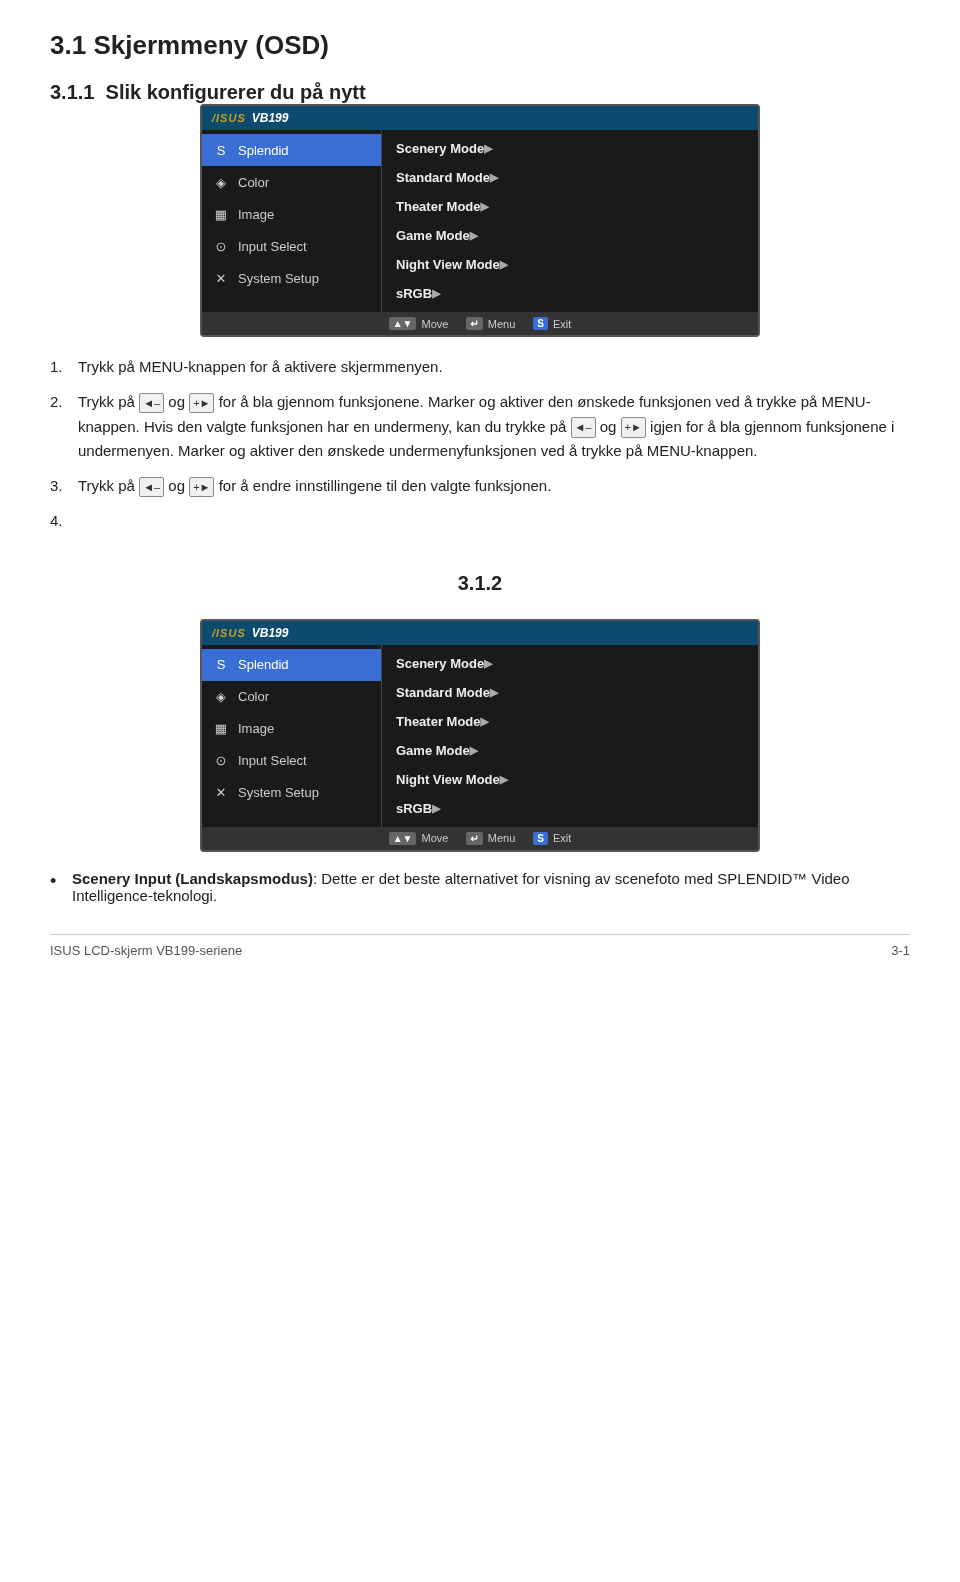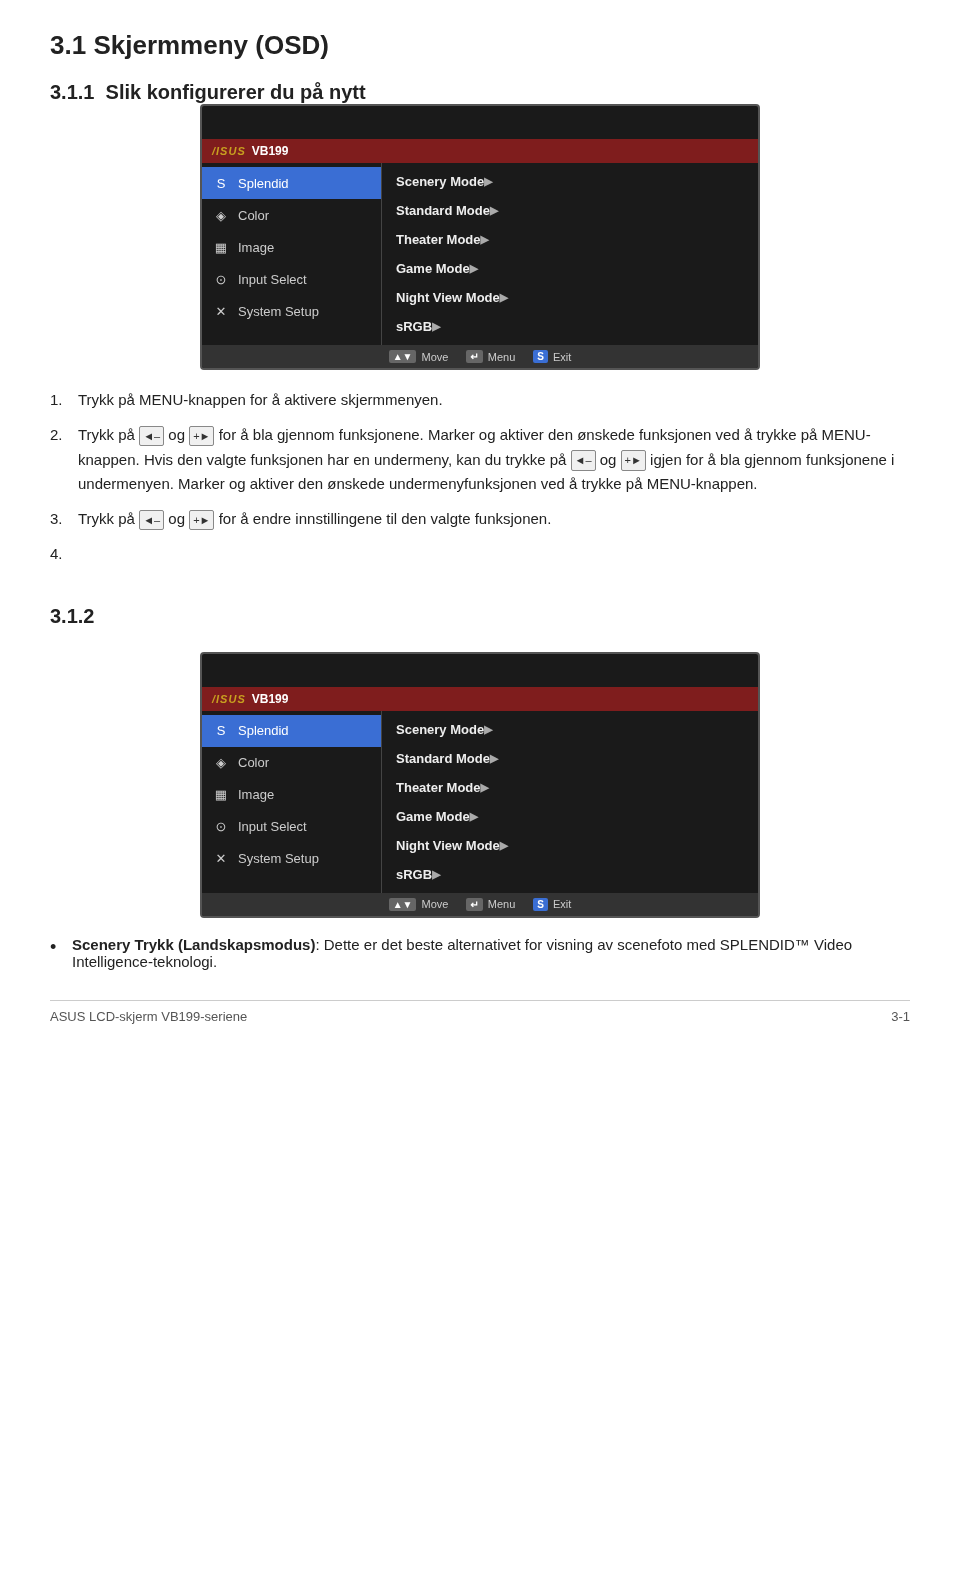--- a/index.html
+++ b/index.html
@@ -22,38 +22,38 @@
     }
     .monitor-ui {
       border: 2px solid #555;
       background: #1a1a1a;
       border-radius: 4px;
       width: 560px;
       margin: 0 auto 18px auto;
       overflow: hidden;
     }
     .monitor-header {
-      background: #7f1d1d;
+      background: #0c4a6e;
       padding: 5px 10px;
       display: flex;
       align-items: center;
       gap: 6px;
-      margin-top: 33px;
     }
     .asus-logo {
       color: #c8a020;
       font-weight: bold;
       font-size: 11px;
       font-style: italic;
       letter-spacing: 1px;
     }
     .monitor-model {
       color: #fff;
       font-size: 12px;
       font-weight: bold;
+      font-style: italic;
     }
     .monitor-body {
       display: flex;
       background: #1a1a1a;
     }
     .menu-left {
       width: 180px;
       border-right: 1px solid #444;
       padding: 4px 0;
     }
@@ -280,21 +280,21 @@
   </div>
   <div class="numbered-item">
     <span class="num">3.</span>
     <span>Trykk på <span class="arrow-key">◄–</span> og <span class="arrow-key">+►</span> for å endre innstillingene til den valgte funksjonen.</span>
   </div>
   <div class="numbered-item">
     <span class="num">4.</span>
   </div>
 </div>
 
-<div style="display:flex; align-items:center; gap:20px; margin-top:10px; margin-bottom:10px;">
+<div style="display:flex; align-items:center; gap:20px; margin-top:10px; margin-bottom:10px;flex-direction:column;">
   <span class="section-heading">3.1.2</span>
 </div>
 
 <div class="content-section">
 </div>
 
 <div class="monitor-ui">
   <div class="monitor-header">
     <span class="asus-logo">/ISUS</span>
     <span class="monitor-model">VB199</span>
@@ -361,20 +361,20 @@
     <div class="footer-item">
       <span class="footer-icon s-key">S</span>
       <span>Exit</span>
     </div>
   </div>
 </div>
 
 <div class="bullet-item">
   <span class="bullet-dot">•</span>
   <span>
-    <strong>Scenery Trykk (Landskapsmodus)</strong><span>: Dette er det beste alternativet for visning av scenefoto med SPLENDID™ Video Intelligence-teknologi.</span>
+    <strong>Scenery Input (Landskapsmodus)</strong><span>: Dette er det beste alternativet for visning av scenefoto med SPLENDID™ Video Intelligence-teknologi.</span>
   </span>
 </div>
 
 <div class="footer-bar">
-  <span>ASUS LCD-skjerm VB199-seriene</span>
+  <span>ISUS LCD-skjerm VB199-seriene</span>
   <span>3-1</span>
 </div>
 
 </body></html>

